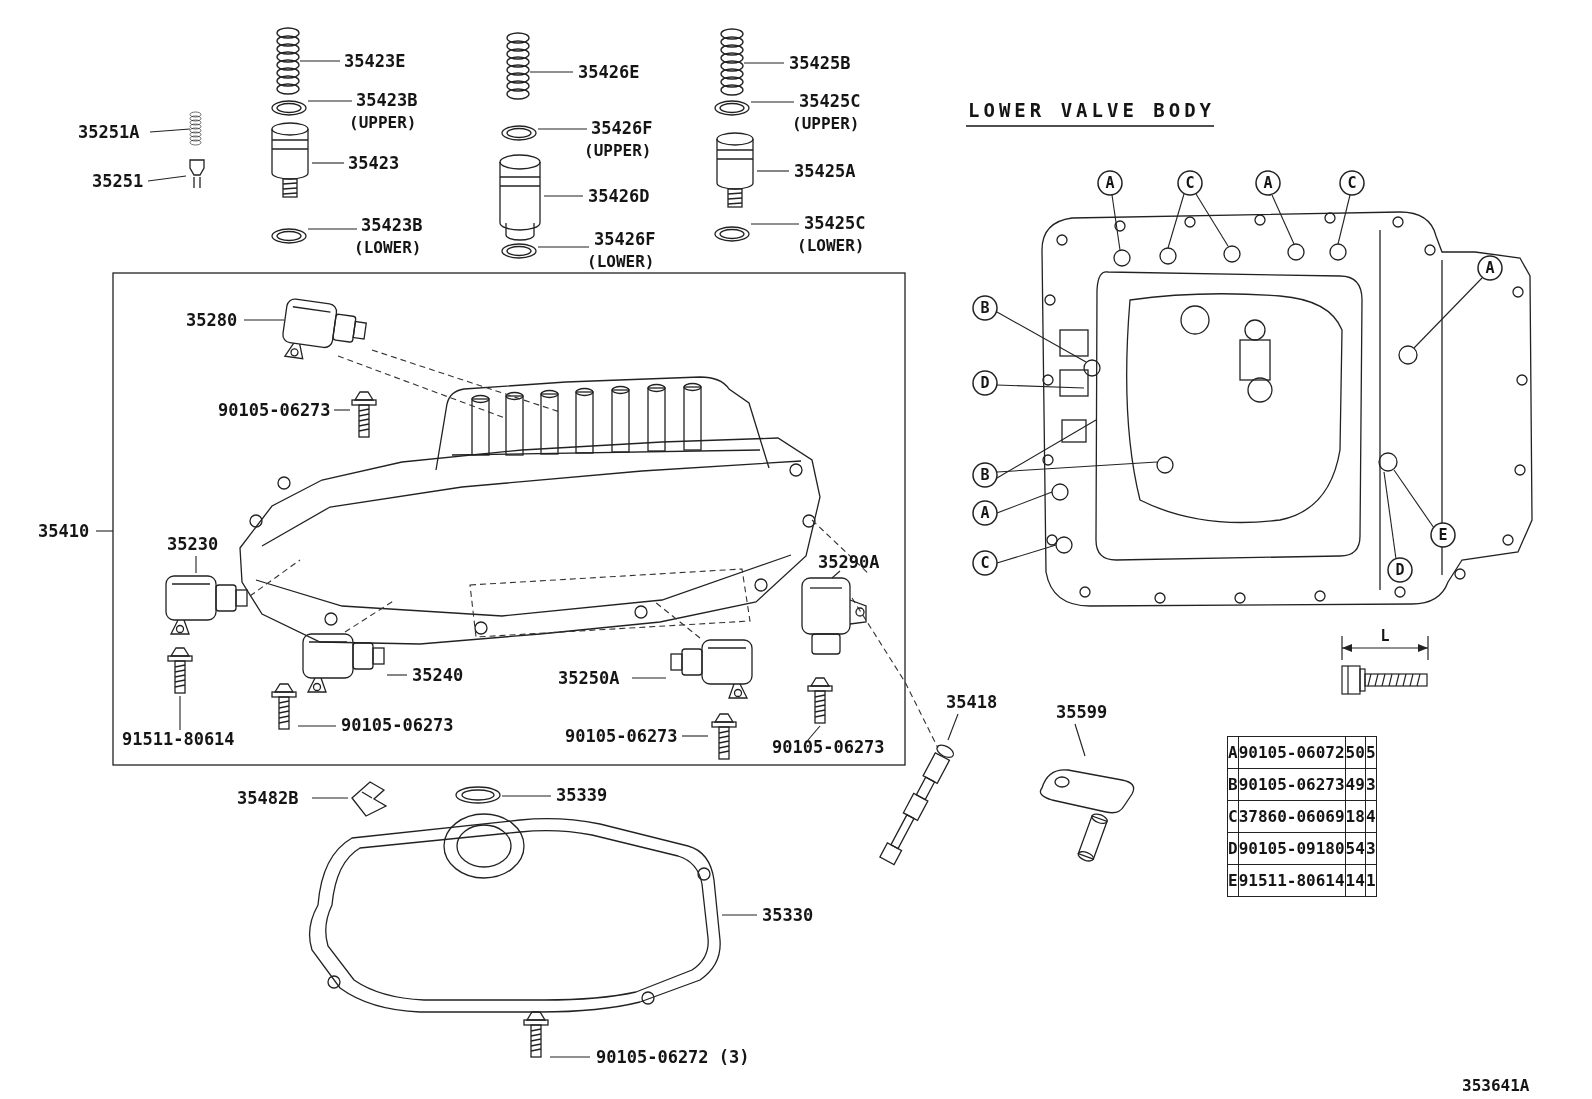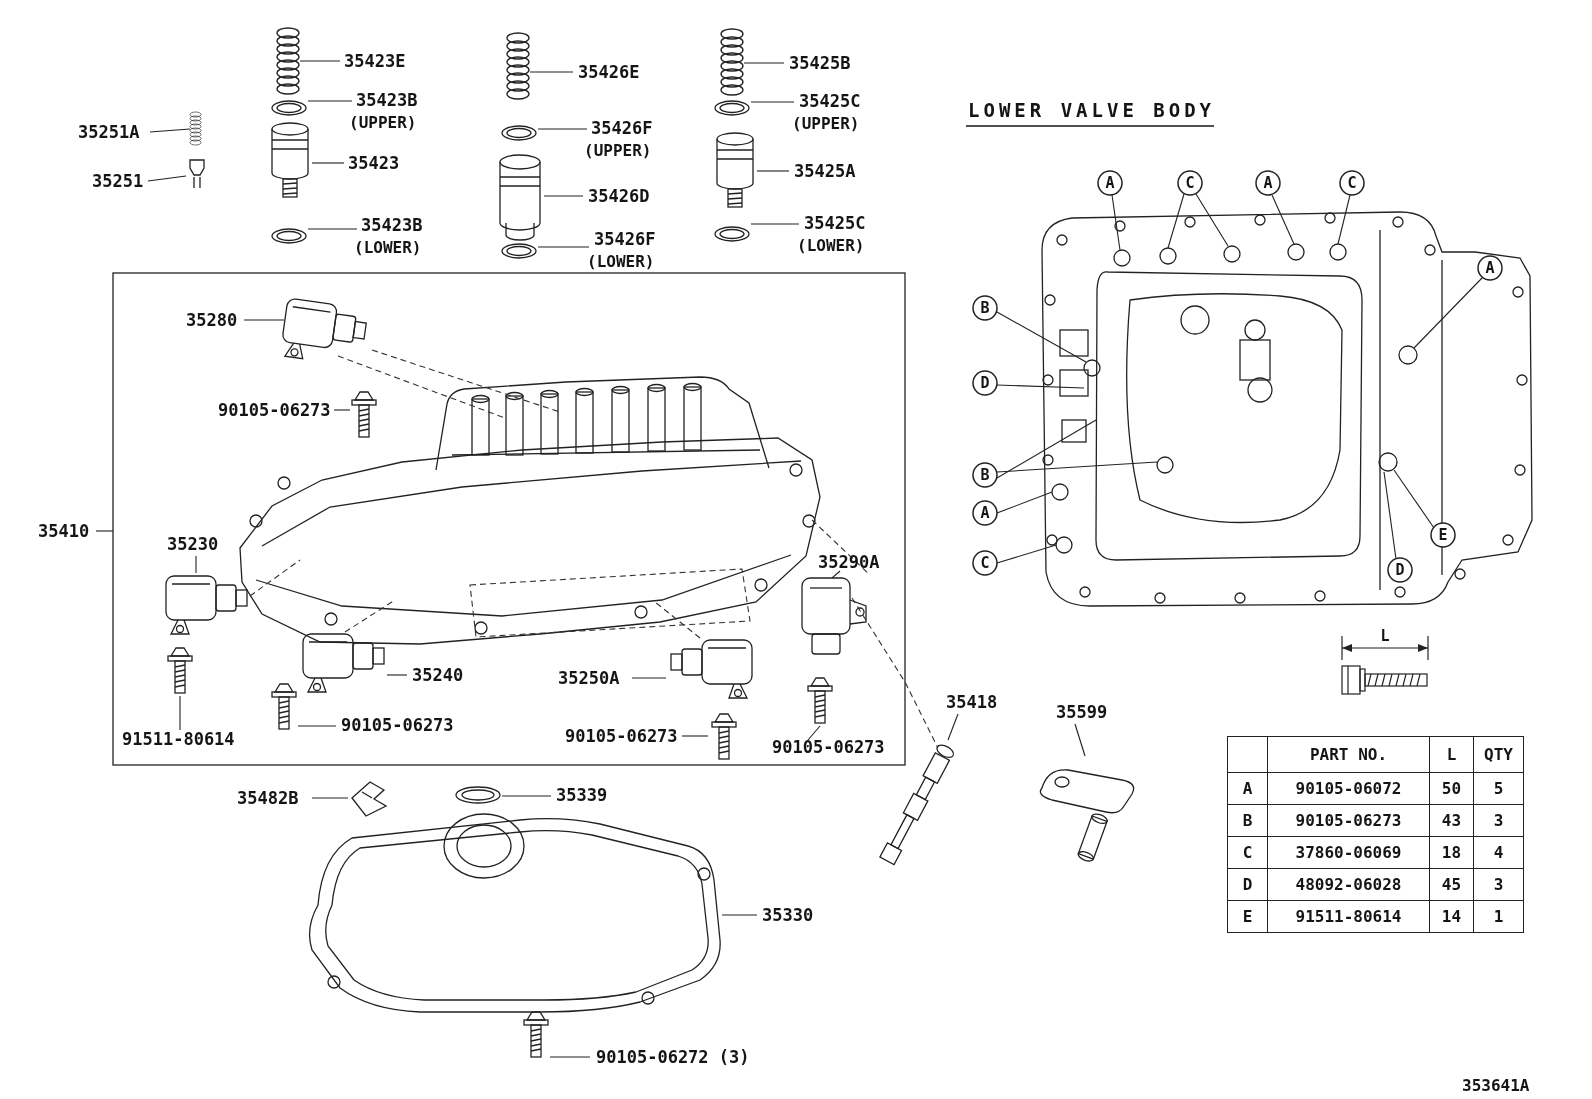--- a/index.html
+++ b/index.html
@@ -403,48 +403,42 @@
     <line x1="958" y1="714" x2="948" y2="740"></line>
     <line x1="1075" y1="724" x2="1085" y2="756"></line>
   </g>
 
   <text class="fig" x="1462" y="1091">353641A</text>
 </svg>
 
 <div class="parts-table">
   <table>
     <tbody>
-          <tr>
-      <th class="corner col-key"></th>
-      <th class="col-pn">PART NO.</th>
-      <th class="col-l">L</th>
-      <th class="col-qty">QTY</th>
-    </tr>
     <tr>
       <td>A</td>
       <td>90105-06072</td>
       <td>50</td>
       <td>5</td>
     </tr>
     <tr>
       <td>B</td>
       <td>90105-06273</td>
-      <td>43</td>
+      <td>49</td>
       <td>3</td>
     </tr>
     <tr>
       <td>C</td>
       <td>37860-06069</td>
       <td>18</td>
       <td>4</td>
     </tr>
     <tr>
       <td>D</td>
-      <td>48092-06028</td>
-      <td>45</td>
+      <td>90105-09180</td>
+      <td>54</td>
       <td>3</td>
     </tr>
     <tr>
       <td>E</td>
       <td>91511-80614</td>
       <td>14</td>
       <td>1</td>
     </tr>
   </tbody>
       </table>

